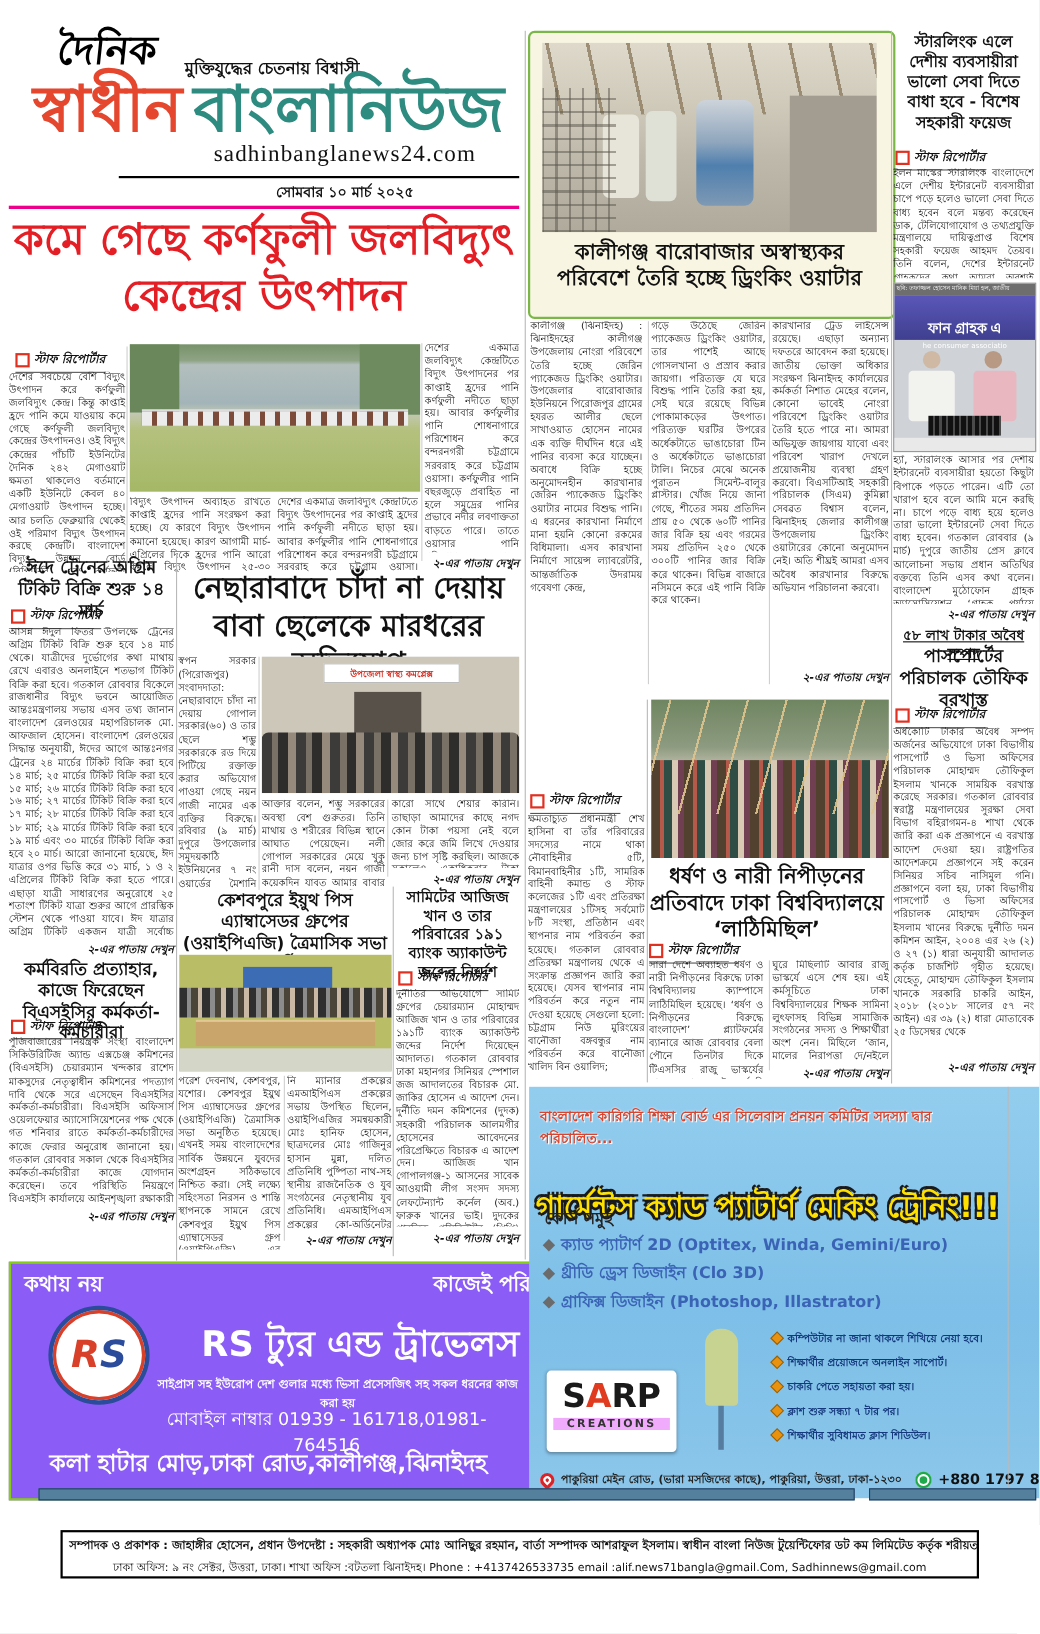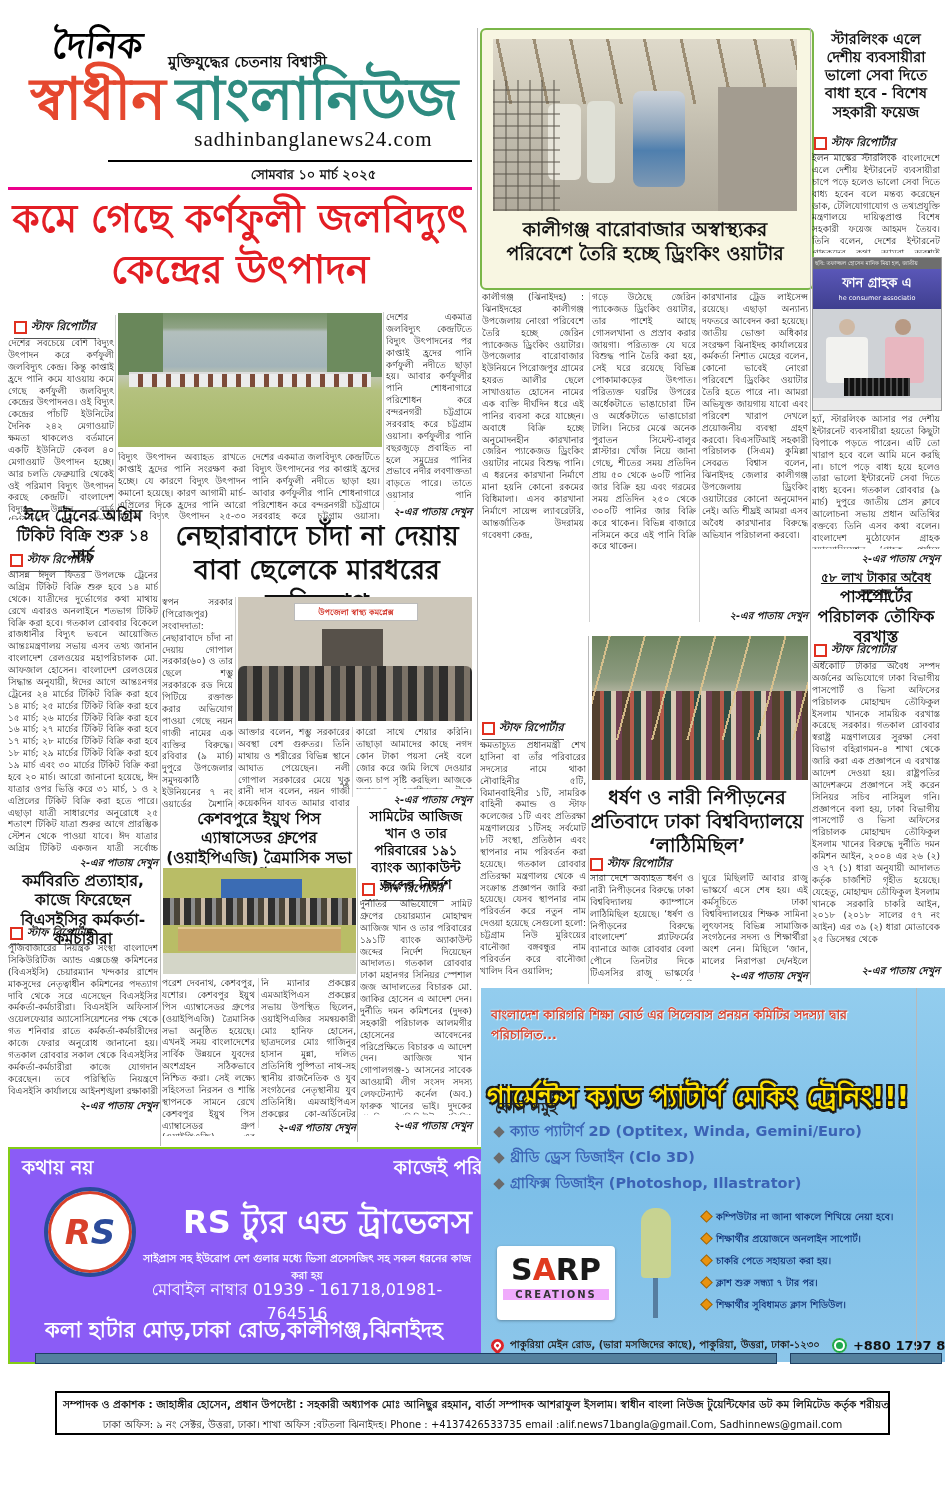--- a/index.html
+++ b/index.html
@@ -135,21 +135,21 @@
   <div class="abs by" style="left:814px;top:134px;">
     <span class="bysq"></span>
     <span>স্টাফ রিপোর্টার</span>
   </div>
   <div class="abs bodytxt" style="left:812px;top:153px;width:128px;height:100px;">ইলন মাস্কের স্টারলিংক বাংলাদেশে এলে দেশীয় ইন্টারনেট ব্যবসায়ীরা চাপে পড়ে হলেও ভালো সেবা দিতে বাধ্য হবেন বলে মন্তব্য করেছেন ডাক, টেলিযোগাযোগ ও তথ্যপ্রযুক্তি মন্ত্রণালয়ে দায়িত্বপ্রাপ্ত বিশেষ সহকারী ফয়েজ আহমদ তৈয়ব। তিনি বলেন, দেশের ইন্টারনেট গ্রাহকদের কথা আমরা অবশ্যই স্টারলিংকে নিয়ে আসব। এটা আমাদের কমিটমেন্ট (প্রতিশ্রুতি)।</div>
   <div class="abs photo" style="left:812px;top:257px;width:128px;height:152px;background:#cfd2d6;border:1px solid #999;">
     <div class="abs" style="left:0;top:0;width:100%;height:11px;background:#6e6e6e;color:#fff;font-size:5.5px;line-height:11px;white-space:nowrap;overflow:hidden;padding-left:2px;">
       <span>ছবি: তফাজ্জল হোসেন মানিক মিয়া হল, জাতীয়</span>
     </div>
     <div class="abs" style="left:0;top:11px;width:100%;height:40px;background:linear-gradient(180deg,#5a57b8,#3f3f8f);text-align:center;color:#fff;">
-      <div style="font-size:13px;font-weight:800;margin-top:4px;">ফান গ্রাহক এ</div>
+      <div style="font-size:13px;font-weight:800;margin-top:20px;font-family:Liberation Serif, serif;">ফান গ্রাহক এ</div>
       <div style="font-size:6.5px;">he consumer associatio</div>
     </div>
     <div class="abs" style="left:20%;top:40%;width:16px;height:16px;border-radius:50%;background:#cfb9a4;"></div>
     <div class="abs" style="left:10%;top:52%;width:33%;height:30%;border-radius:4px;background:#f2f2ef;"></div>
     <div class="abs" style="left:64%;top:40%;width:16px;height:16px;border-radius:50%;background:#b89a84;"></div>
     <div class="abs" style="left:56%;top:52%;width:31%;height:30%;border-radius:4px;background:#e8b7c0;"></div>
     <div class="abs" style="left:24%;bottom:9%;width:52%;height:12%;background:repeating-linear-gradient(90deg,#111 0 4px,#4a4a4a 4px 6px);"></div>
     <div class="abs" style="left:0;bottom:0;width:100%;height:8%;background:#e9e9e9;"></div>
   </div>
   <div class="abs bodytxt" style="left:812px;top:414px;width:128px;height:135px;">হ্যাঁ, স্টারলিংক আসার পর দেশীয় ইন্টারনেট ব্যবসায়ীরা হয়তো কিছুটা বিপাকে পড়তে পারেন। এটি তো খারাপ হবে বলে আমি মনে করছি না। চাপে পড়ে বাধ্য হয়ে হলেও তারা ভালো ইন্টারনেট সেবা দিতে বাধ্য হবেন। গতকাল রোববার (৯ মার্চ) দুপুরে জাতীয় প্রেস ক্লাবে আলোচনা সভায় প্রধান অতিথির বক্তব্যে তিনি এসব কথা বলেন। বাংলাদেশ মুঠোফোন গ্রাহক অ্যাসোসিয়েশন ‘গ্রাহক পর্যায়ে দ্রুতগতির মানসম্পন্ন ও সহজলভ্য ইন্টারনেট প্রাপ্তিতে করণীয়’ শীর্ষক এ আলোচনা সভার আয়োজন করে। ফয়েজ আহমদ তৈয়ব বলেন, দেশের ইন্টারনেট ব্যবসায়ীরা যে ৫ বা ১০ এমবিপিএস গতির ইন্টারনেট সেবা দিয়ে থাকে, ন্যূনতম ১০ এমবিপিএস গতি থাকতে</div>

